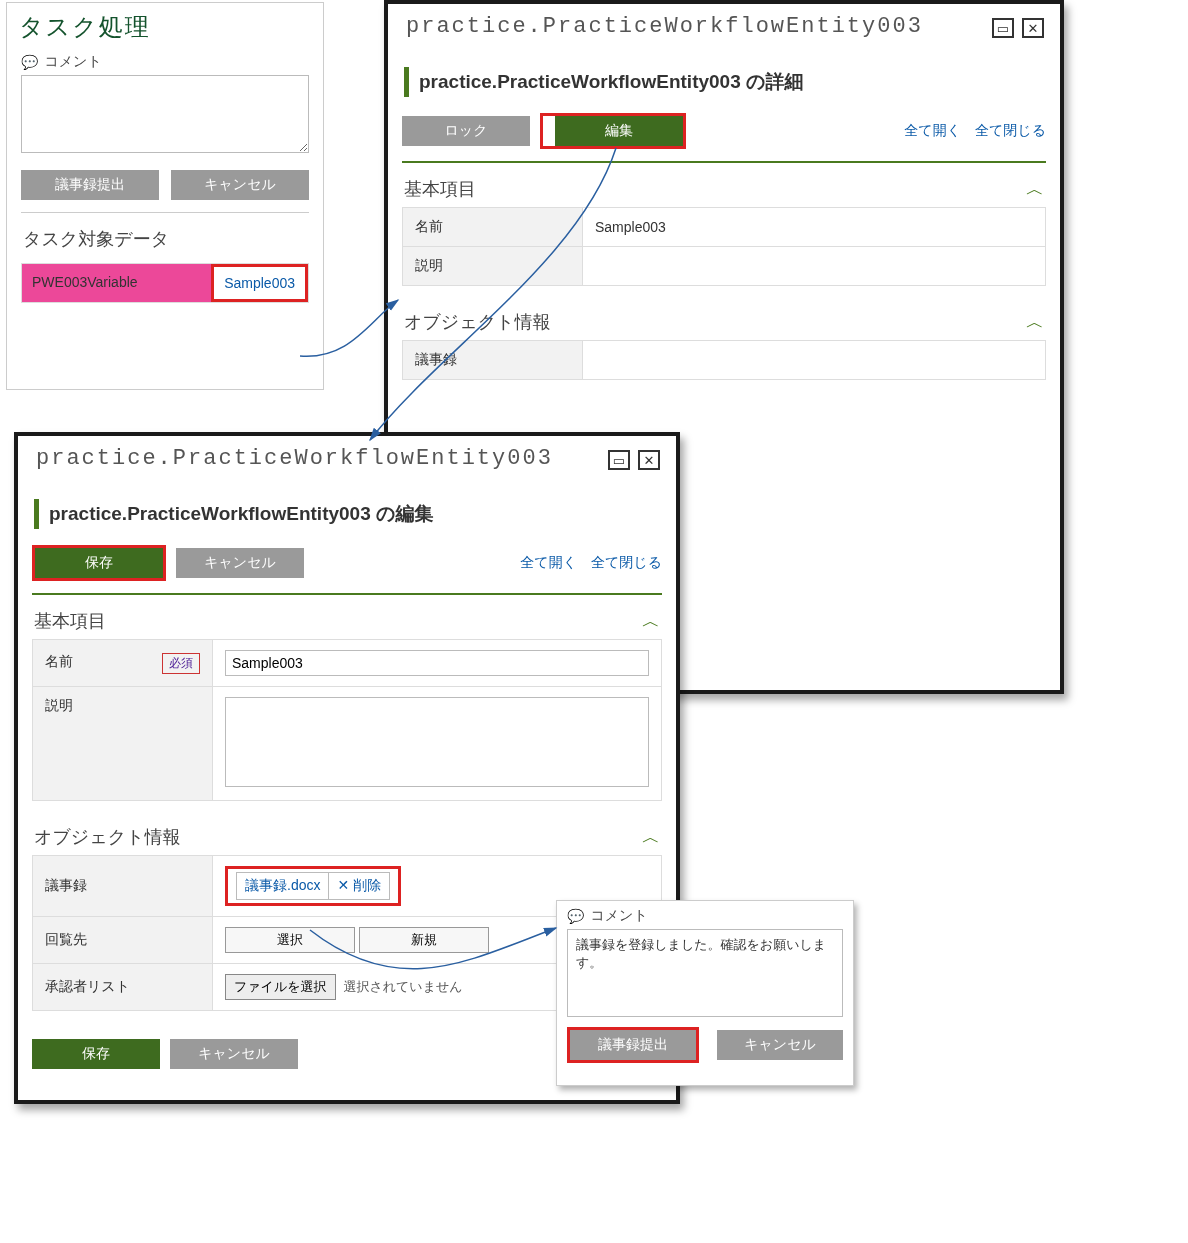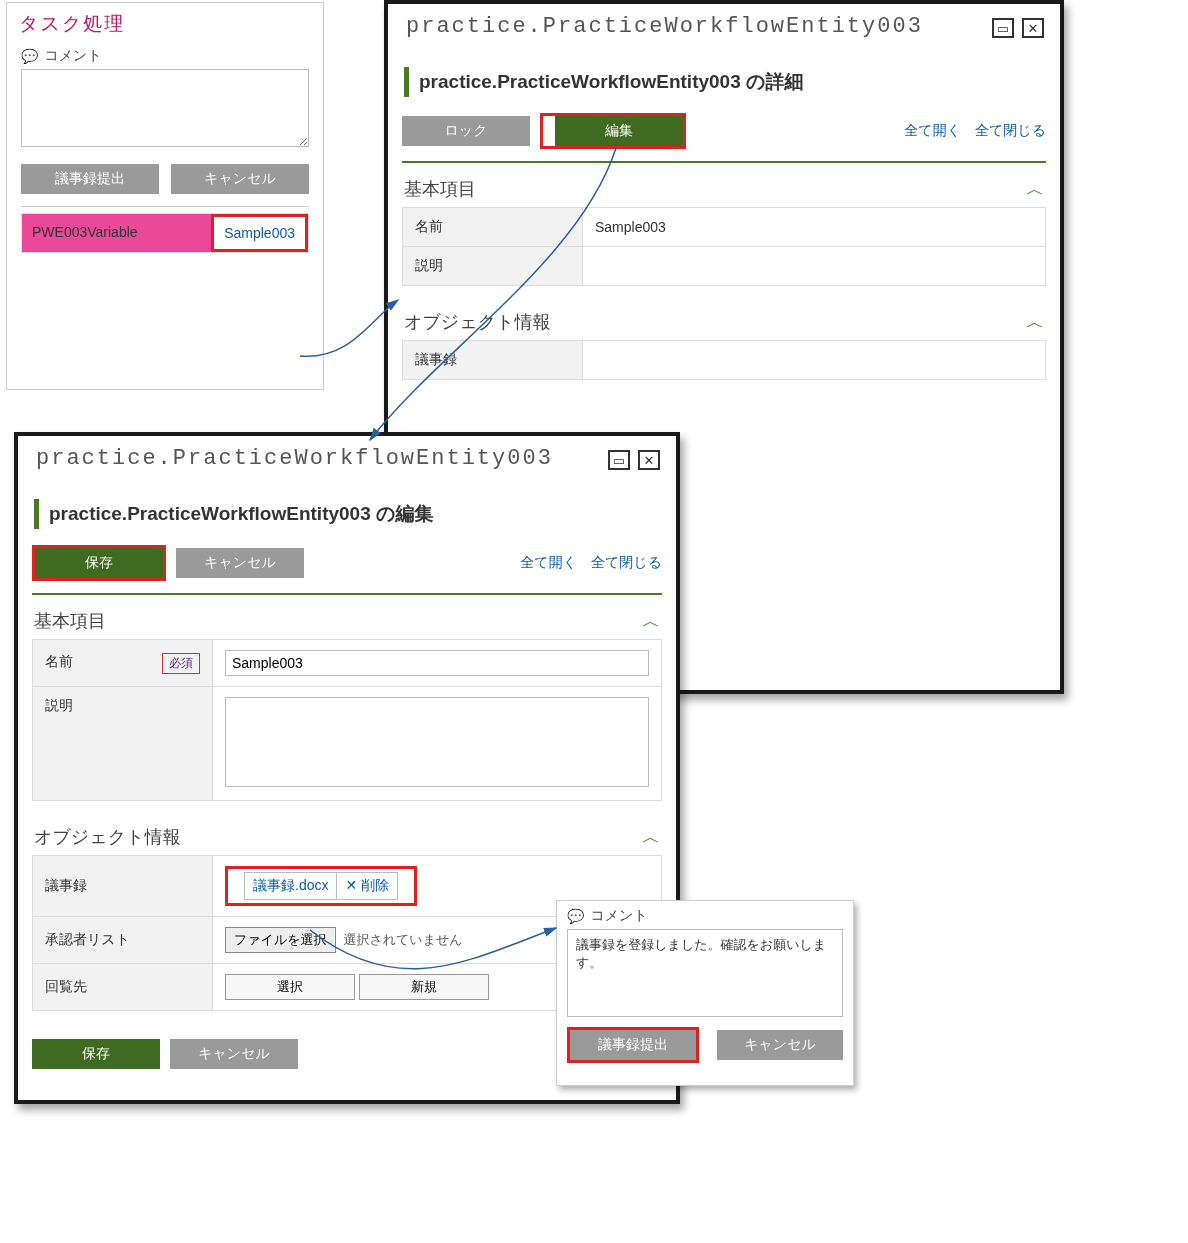--- a/index.html
+++ b/index.html
@@ -42,21 +42,21 @@
   .btn-row { padding: 4px 14px 8px; display:flex; align-items:center; gap:10px; }
   .btn {
     display: inline-flex; justify-content:center; align-items:center;
     height: 30px; min-width: 128px;
     font-size: 14px; cursor:pointer; border:none;
     color:#fff;
   }
   .btn-gray { background:#9a9a9a; }
   .btn-green { background:#3e6b1f; }
   .small-panel-title {
-    font-size: 19px; color:#be185d; padding:8px 12px 4px; letter-spacing:2px;
+    font-size: 24px; color:#14532d; padding:8px 12px 4px; letter-spacing:2px;
   }
   .hr-green { border:none; border-top:2px solid #4a7a1f; margin: 4px 14px; }
   .hr-gray  { border:none; border-top:1px solid #ccc; margin: 4px 14px; }
   .sect-head {
     display:flex; justify-content:space-between; align-items:center;
     padding: 10px 16px 6px; font-size:18px; color:#444;
   }
   .chev { color:#4a7a1f; font-size:18px; }
   .kv-table { width: calc(100% - 28px); margin: 0 14px 14px; border-collapse: collapse; }
   .kv-table td { border:1px solid #ddd; padding:10px 12px; font-size:14px; }
@@ -88,20 +88,21 @@
     <span>コメント</span>
   </div>
   <div style="margin:2px 14px 10px;">
     <textarea class="comment-body" style="width: 100%; min-height: 78px; margin: 0px;"></textarea>
   </div>
   <div class="btn-row" style="justify-content:space-between;">
     <button class="btn btn-gray" style="min-width:138px;">議事録提出</button>
     <button class="btn btn-gray" style="min-width:138px;">キャンセル</button>
   </div>
   <hr class="hr-gray">
+  <div style="font-size:18px; color:#444; padding:10px 16px 6px;">タスク対象データ</div>
   <div style="margin:6px 14px 12px; border:1px solid #ddd; display:flex;">
     <div style="flex:1; padding:10px 10px; background:#ec4899;">PWE003Variable</div>
     <div class="red-box" style="padding:8px 10px;">
       <span class="link">Sample003</span>
     </div>
   </div>
 </div>
 
 <div class="panel" style="left:384px; top:0px; width:680px; height:694px;">
   <div class="top-icons">
@@ -190,41 +191,41 @@
     </table>
   <div class="sect-head">
     <span>オブジェクト情報</span>
     <span class="chev">︿</span>
   </div>
   <table class="kv-table">
     <tbody>
         <tr>
       <td class="k">議事録</td>
       <td class="v">
-        <span class="red-box" style="display:inline-flex; align-items:center; padding:3px 16px; gap:0;">
+        <span class="red-box" style="display:inline-flex; align-items:center; padding:3px 8px; gap:0;">
           <span class="link" style="border:1px solid #bbb; padding:4px 8px;">議事録.docx</span>
           <span style="border:1px solid #bbb; border-left:none; padding:4px 8px; color:#0b5aa8; display:inline-flex; gap:4px; cursor:pointer;">
             <span>✕</span>
             <span>削除</span>
           </span>
         </span>
       </td>
     </tr>
     <tr>
+      <td class="k">回覧先</td>
+      <td class="v">
+        <button class="mini-btn" style="min-width:130px;">選択</button>
+        <button class="mini-btn" style="min-width:130px;">新規</button>
+      </td>
+    </tr>
+    <tr>
       <td class="k">承認者リスト</td>
       <td class="v">
         <button class="file-btn">ファイルを選択</button>
         <span style="font-size:13px; color:#555; margin-left:4px;">選択されていません</span>
-      </td>
-    </tr>
-    <tr>
-      <td class="k">回覧先</td>
-      <td class="v">
-        <button class="mini-btn" style="min-width:130px;">選択</button>
-        <button class="mini-btn" style="min-width:130px;">新規</button>
       </td>
     </tr>
   </tbody>
     </table>
   <div class="btn-row" style="padding-top:14px;">
     <button class="btn btn-green">保存</button>
     <button class="btn btn-gray">キャンセル</button>
   </div>
 </div>
 

